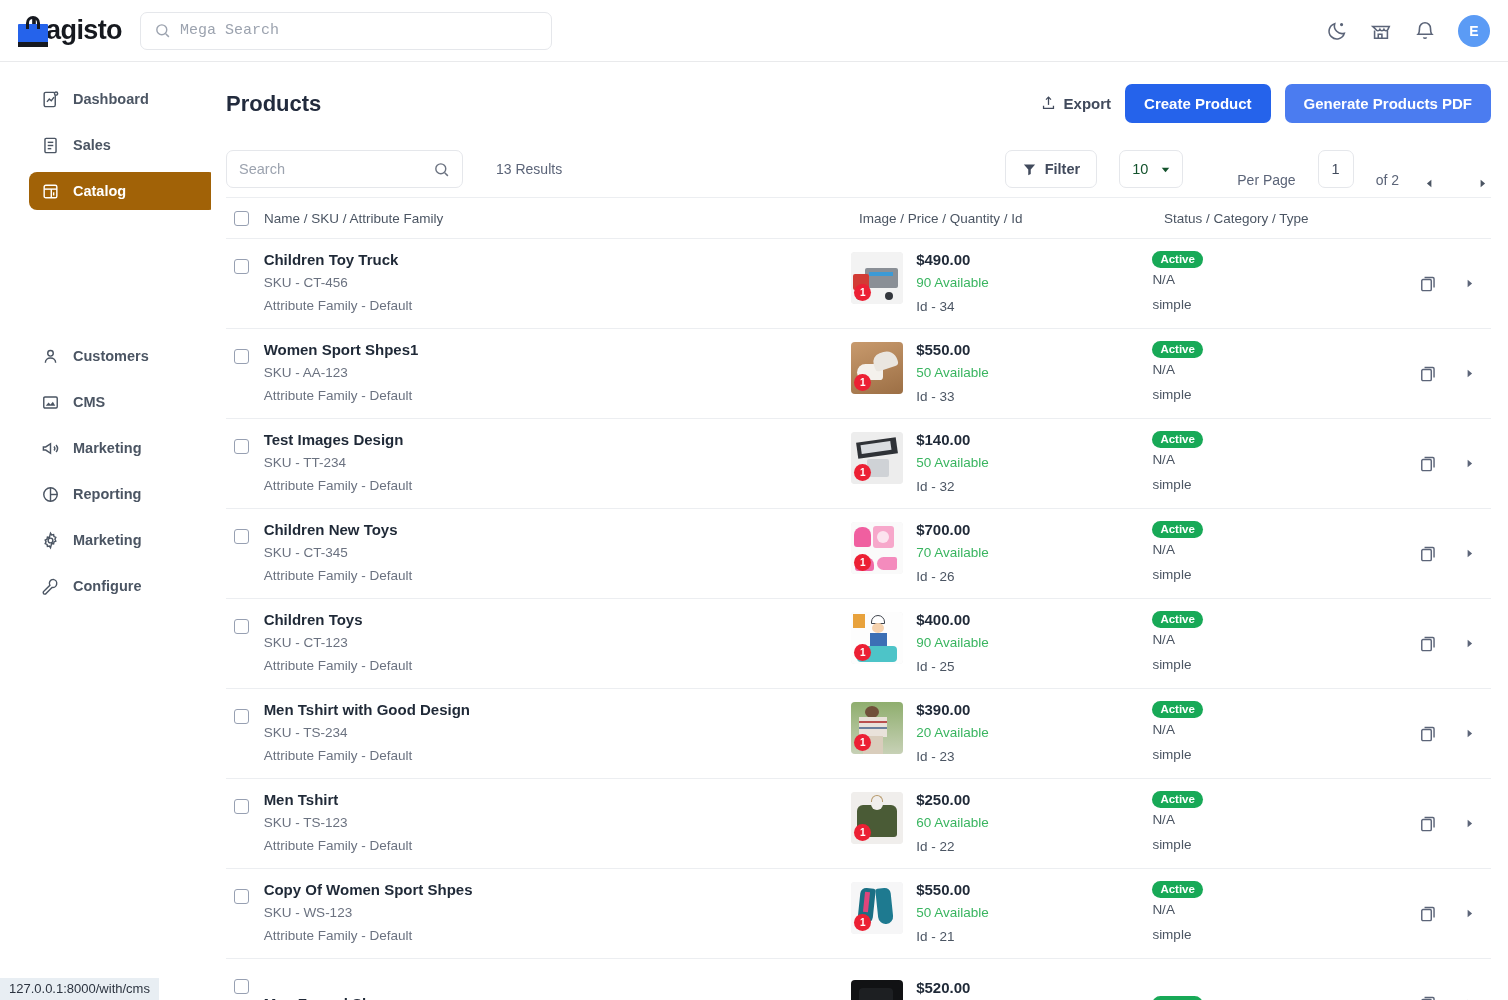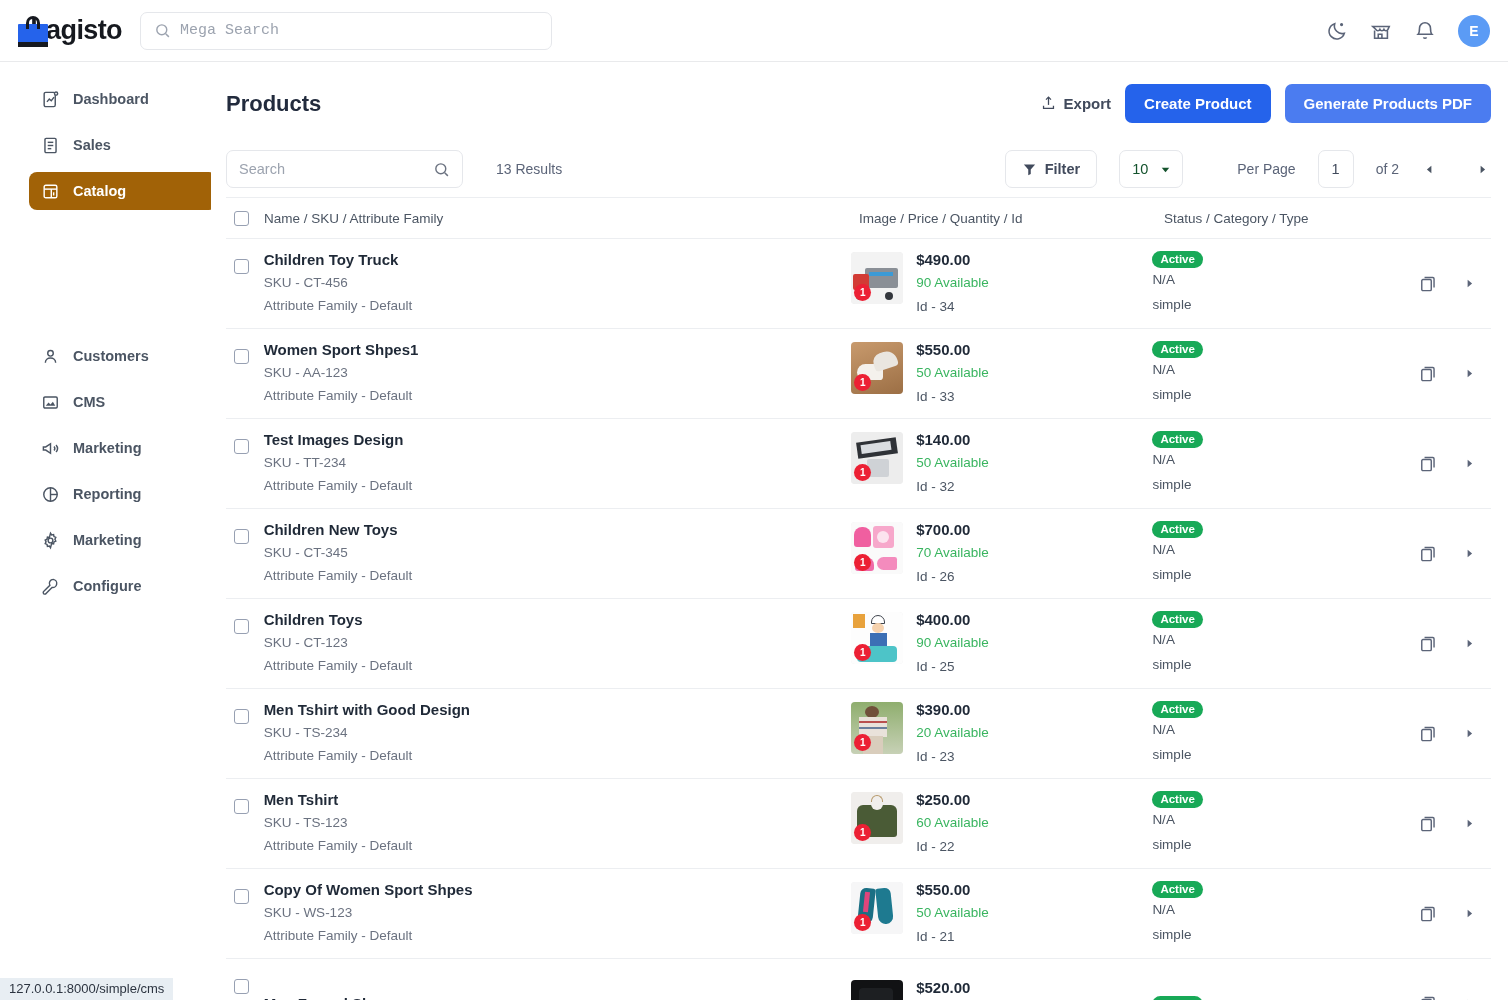--- a/index.html
+++ b/index.html
@@ -136,21 +136,21 @@
     display: flex; align-items: center; padding: 0 12px;
     background: #fff;
   }
   .search-box input {
     border: none; outline: none; flex: 1; font-size: 14.5px;
     color: #5b6478; background: transparent;
     font-family: "Liberation Sans", sans-serif;
   }
   .search-box input::placeholder { color: #9ca3af; }
   .results-text { margin-left: 33px; font-size: 14px; color: #5b6478; }
-  .toolbar-right { margin-left: auto; display: flex; align-items: center; gap: 22px; }
+  .toolbar-right { margin-left: auto; display: flex; align-items: flex-end; gap: 22px; }
   .filter-btn {
     height: 38px; border: 1px solid #e5e7eb; border-radius: 7px;
     display: flex; align-items: center; gap: 8px; padding: 0 16px;
     font-size: 14.5px; font-weight: 600; color: #414a5c; cursor: pointer;
     background: #fff;
   }
   .perpage-select {
     height: 38px; border: 1px solid #e5e7eb; border-radius: 7px;
     display: flex; align-items: center; gap: 13px; padding: 0 12px;
     font-size: 14.5px; color: #14532d; cursor: pointer; background: #fff;
@@ -341,21 +341,21 @@
   </div>
 
   <div class="nav-item spaced">
     <svg class="ic" viewBox="0 0 24 24" fill="none" stroke="currentColor" stroke-width="1.8">
       <path d="M15.5 3a5 5 0 0 0-4.3 7.5L3.6 18a2 2 0 1 0 2.8 2.8l7.5-7.6A5 5 0 1 0 15.5 3z"></path>
     </svg>
     <span>Configure</span>
   </div>
 </div>
 
-<div class="statusbar">127.0.0.1:8000/simple/cms</div>
+<div class="statusbar">127.0.0.1:8000/with/cms</div>
 
 <div class="main">
 
   <div class="page-head">
     <div class="page-title">Products</div>
     <div class="head-actions">
       <div class="export-btn">
         <svg viewBox="0 0 24 24" fill="none" stroke="currentColor" stroke-width="1.8" style="width:17px;height:17px">
           <path d="M12 3v11"></path>
             <path d="M8.5 6.5L12 3l3.5 3.5"></path>

